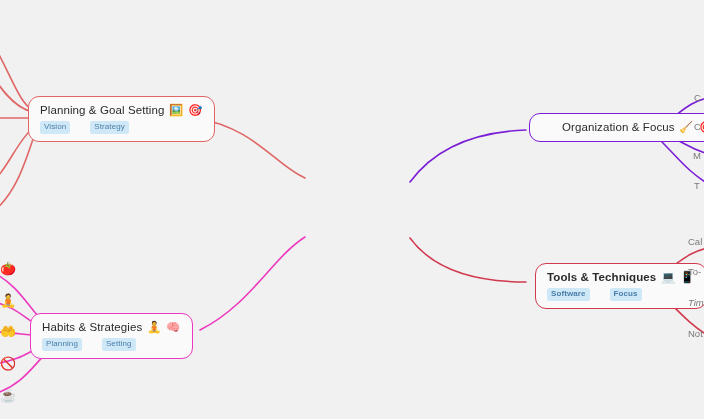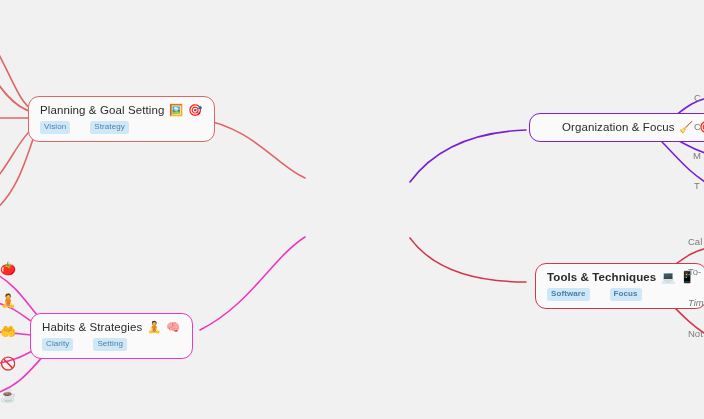--- a/index.html
+++ b/index.html
@@ -144,21 +144,21 @@
     </div>
   </div>
 
   <div class="node" id="node-habits">
     <div class="title-row">
       <span class="title">Habits &amp; Strategies</span>
       <span class="emoji">🧘</span>
       <span class="emoji">🧠</span>
     </div>
     <div class="tags">
-      <span class="tag">Clarity</span>
+      <span class="tag">Planning</span>
       <span class="tag">Setting</span>
     </div>
   </div>
 
   <div class="node" id="node-org">
     <div class="title-row">
       <span class="title">Organization &amp; Focus</span>
       <span class="emoji">🧹</span>
       <span class="emoji">🎯</span>
     </div>

